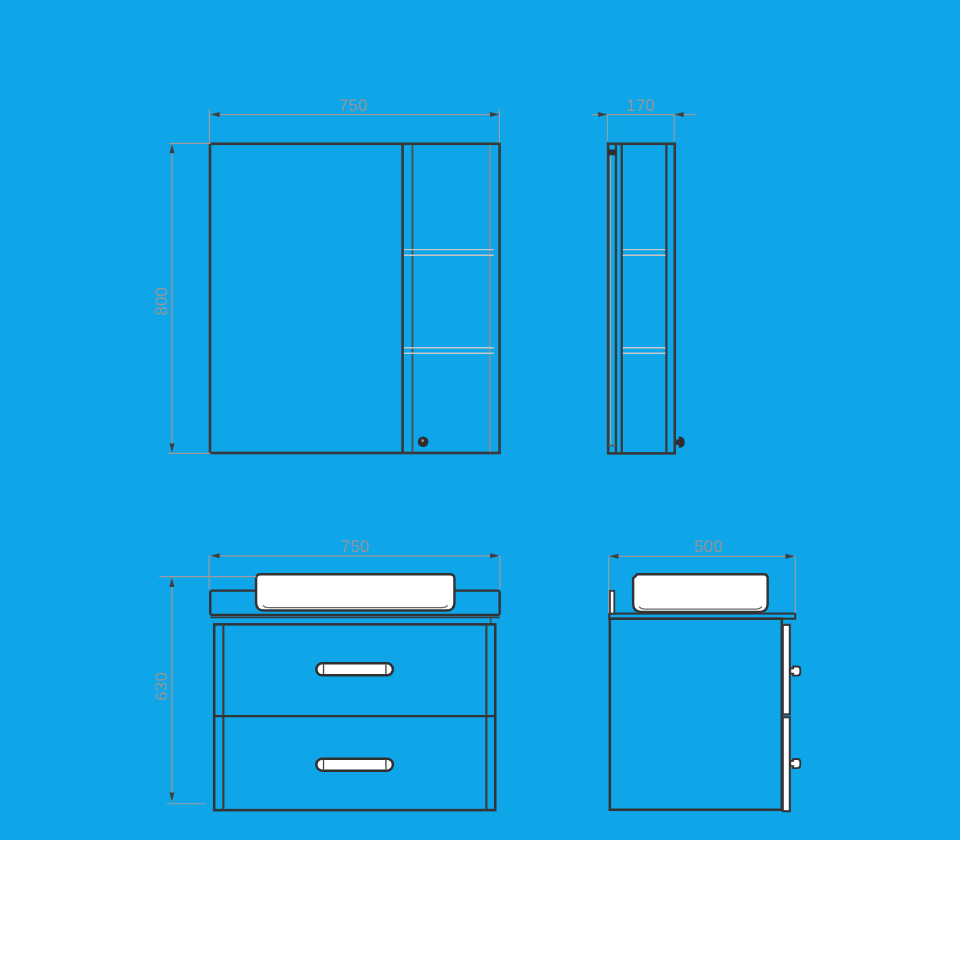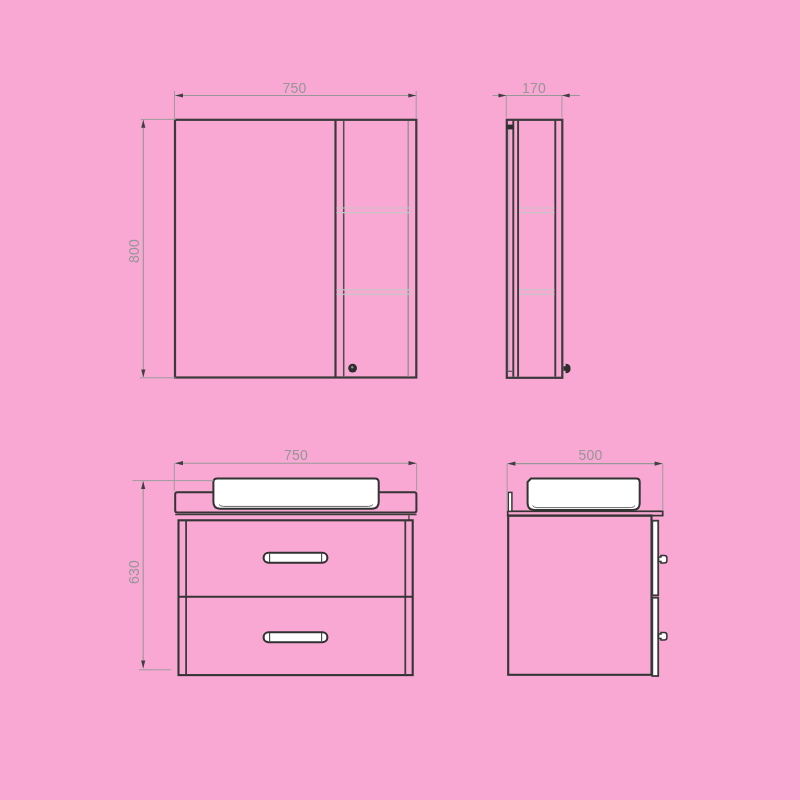--- a/index.html
+++ b/index.html
@@ -1,16 +1,16 @@
 <!DOCTYPE html>
 <html><head>
 <meta charset="utf-8">
 <style>
   html,body{margin:0;padding:0;background:#ffffff;}
-  .page{width:800px;height:800px;position:relative;background:#f9a8d4;overflow:hidden;}
+  .page{width:800px;height:700px;position:relative;background:#0ea5e9;overflow:hidden;}
   svg{position:absolute;top:0;left:0;}
   text{font-family:"Liberation Sans", sans-serif;fill:#969696;font-size:14px;letter-spacing:0.2px;}
 </style>
 </head>
 <body>
 <div class="page">
 <svg width="800" height="800" viewBox="0 0 800 800" fill="none">
 
 <rect x="175" y="119.8" width="241.3" height="257.7" stroke="#3a3a3a" stroke-width="2.2"></rect>
 

